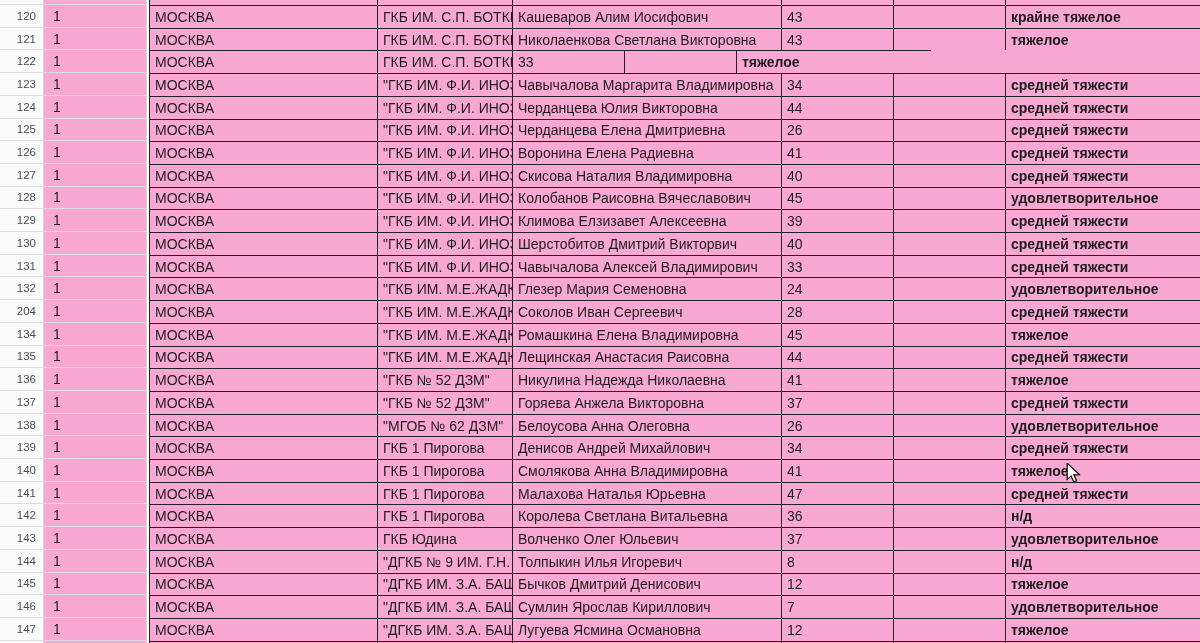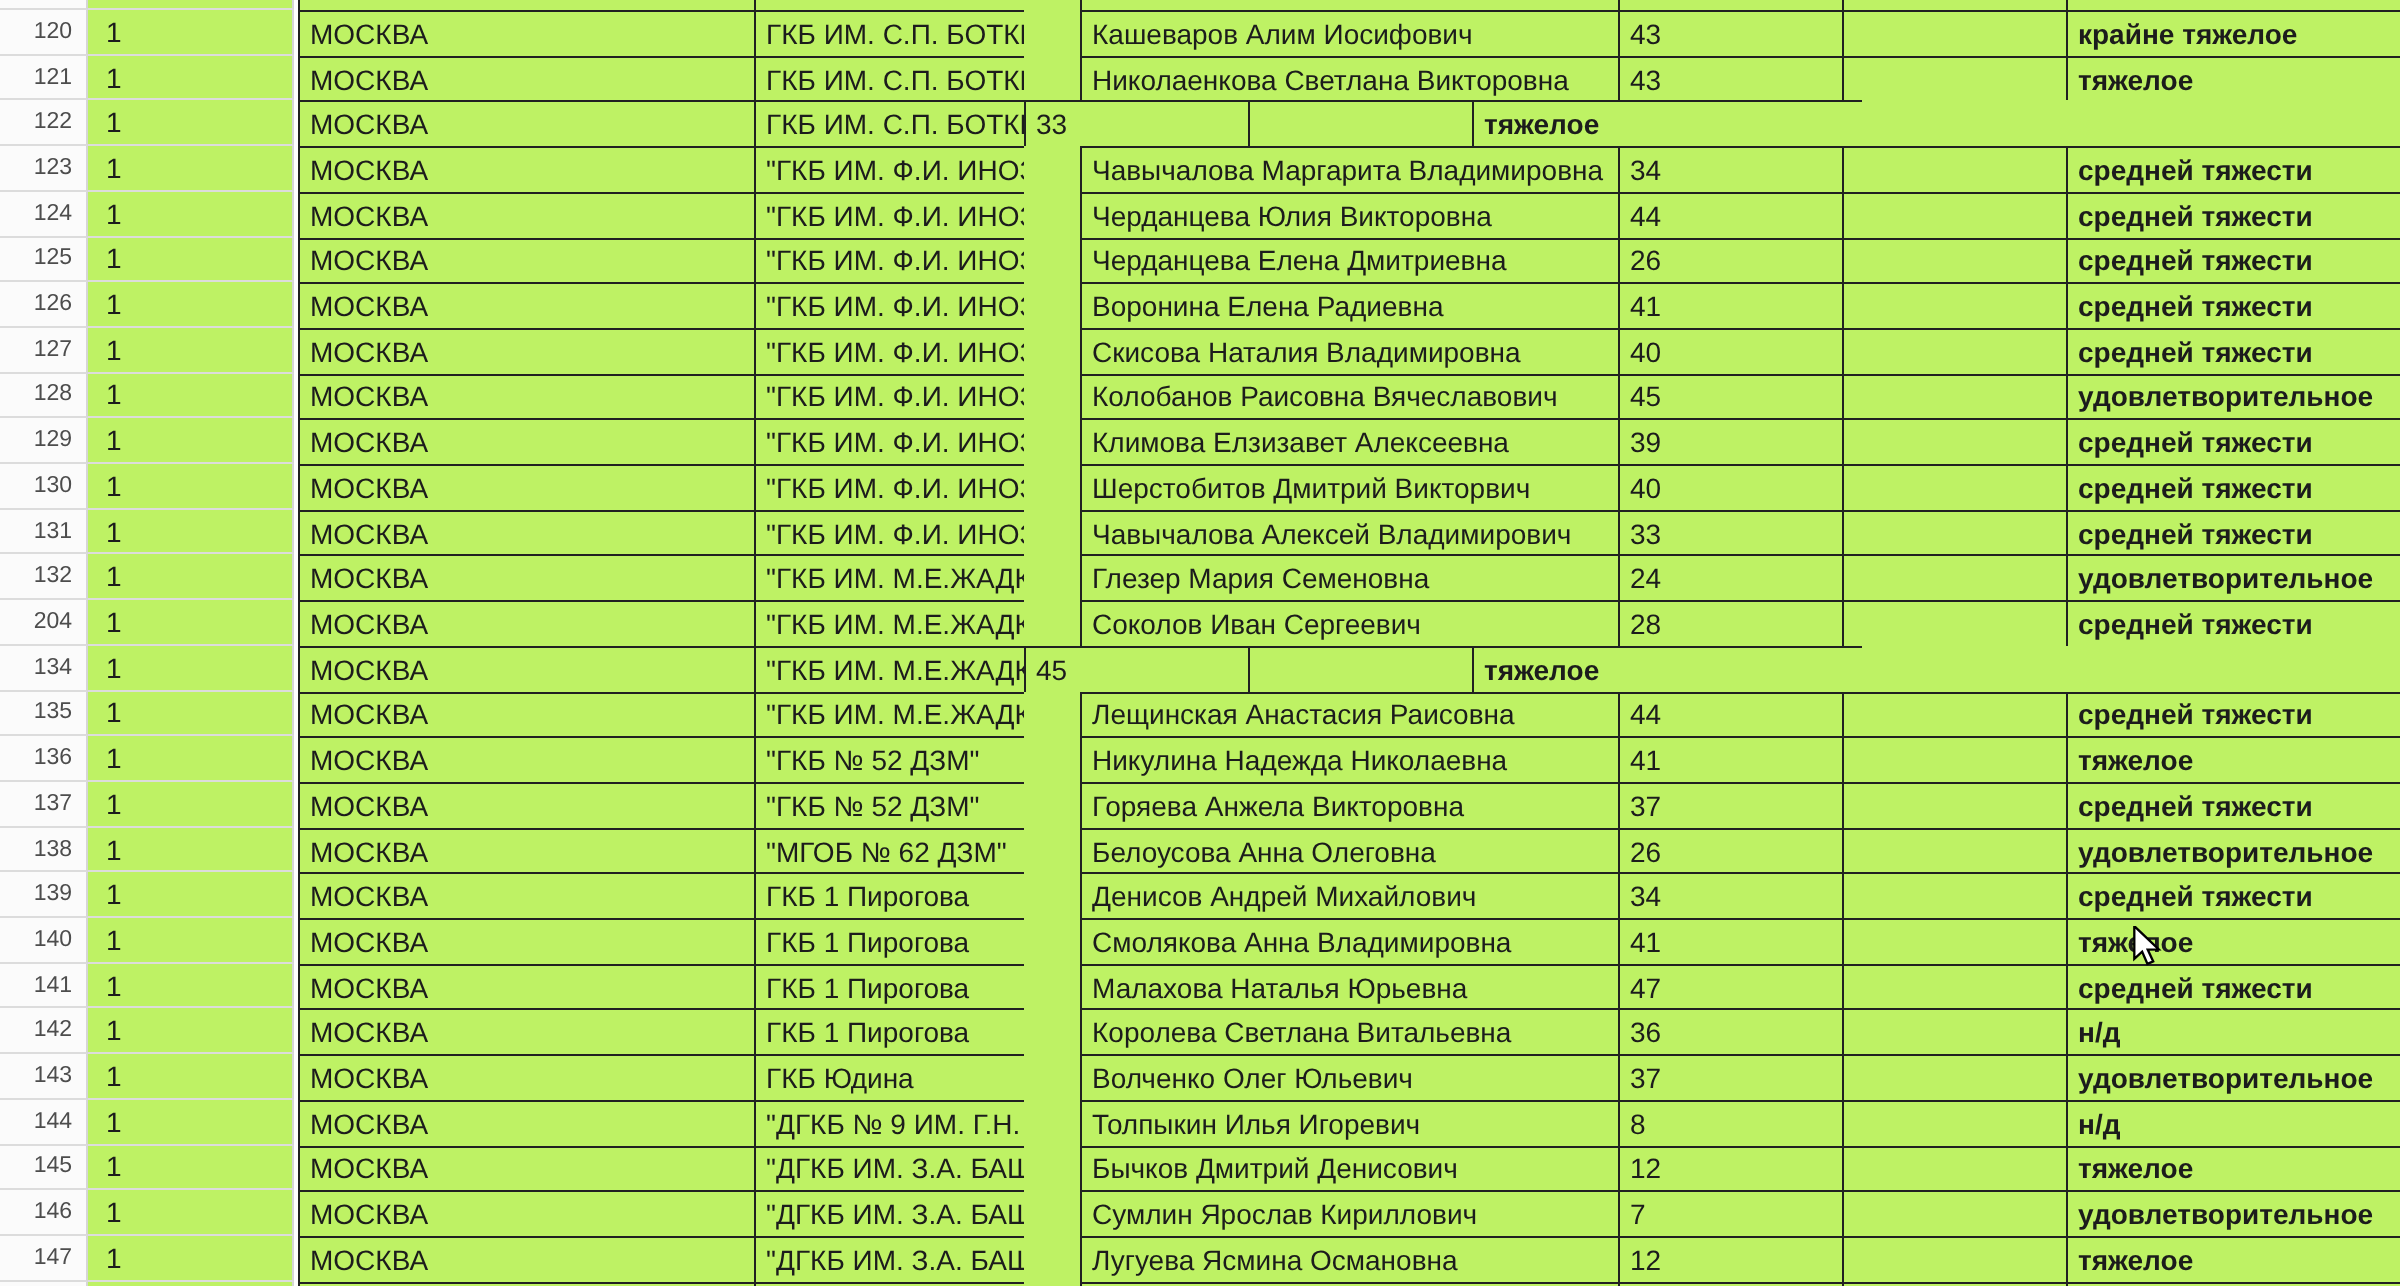--- a/index.html
+++ b/index.html
@@ -1,19 +1,19 @@
 <!DOCTYPE html>
 <html><head>
 <meta charset="utf-8">
 <style>
   html,body{margin:0;padding:0;background:#ffffff;}
   .sheet{
     position:relative;
     width:1200px;height:643px;
-    background:#bef264;
+    background:#f9a8d4;
     overflow:hidden;
     font-family:"Liberation Sans", sans-serif;
     cursor:default;
   }
   .row{display:flex;height:22.714px;box-sizing:border-box;}
   .row.pt{height:5px;}
   .row.pb{height:3px;}
   .cell{
     box-sizing:border-box;
     flex:none;height:100%;
@@ -36,21 +36,21 @@
   
   .bordered{
     border-left:1.6px solid #212121;
     border-top:1.9px solid #212121;
     padding-left:5px;
   }
   .pt .bordered, .pb .bordered{padding-left:5px;}
   .pt .bordered{border-top:none;}        
   .c-city{width:228px;}
   .c-hospital{width:135px;}
-  .c-patient{width:269px;margin-left:28px;}
+  .c-patient{width:269px;}
   .c-age{width:112px;}
   .c-blank{width:112px;}
   .c-status{width:195px;font-weight:bold;}                 
   .cursor{position:absolute;left:1066px;top:463px;width:15px;height:22px;pointer-events:none;}
 </style>
 </head>
 <body>
 
 <div class="sheet">
   <div id="rows-host">
@@ -217,20 +217,21 @@
         <div class="cell c-age bordered">28</div>
         <div class="cell c-blank bordered"></div>
         <div class="cell c-status bordered">средней тяжести</div>
       </div>
       <div class="row">
         <div class="cell c-rownum">134</div>
         <div class="cell c-a">1</div>
         <div class="cell c-gap"></div>
         <div class="cell c-city bordered">МОСКВА</div>
         <div class="cell c-hospital bordered">"ГКБ ИМ. М.Е.ЖАДКЕВИЧА</div>
+        <div class="cell c-patient bordered">Ромашкина Елена Владимировна</div>
         <div class="cell c-age bordered">45</div>
         <div class="cell c-blank bordered"></div>
         <div class="cell c-status bordered">тяжелое</div>
       </div>
       <div class="row">
         <div class="cell c-rownum">135</div>
         <div class="cell c-a">1</div>
         <div class="cell c-gap"></div>
         <div class="cell c-city bordered">МОСКВА</div>
         <div class="cell c-hospital bordered">"ГКБ ИМ. М.Е.ЖАДКЕВИЧА</div>

